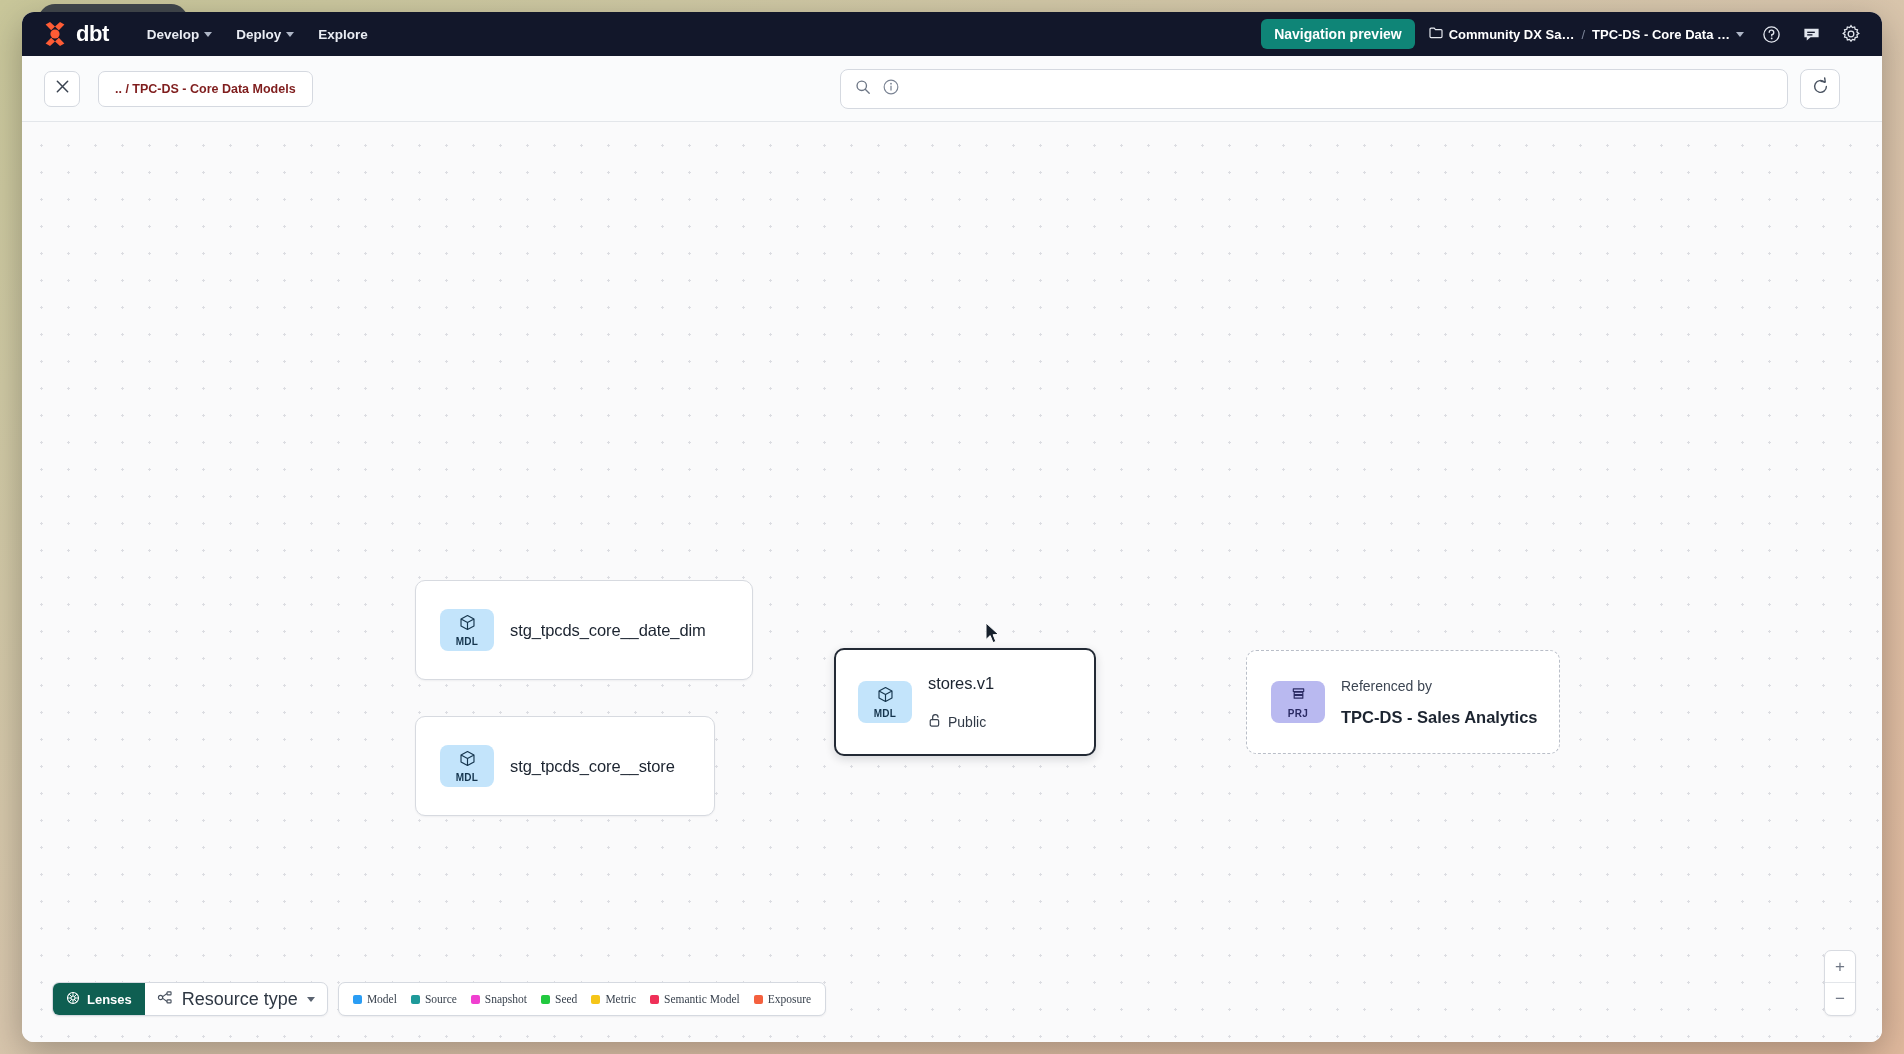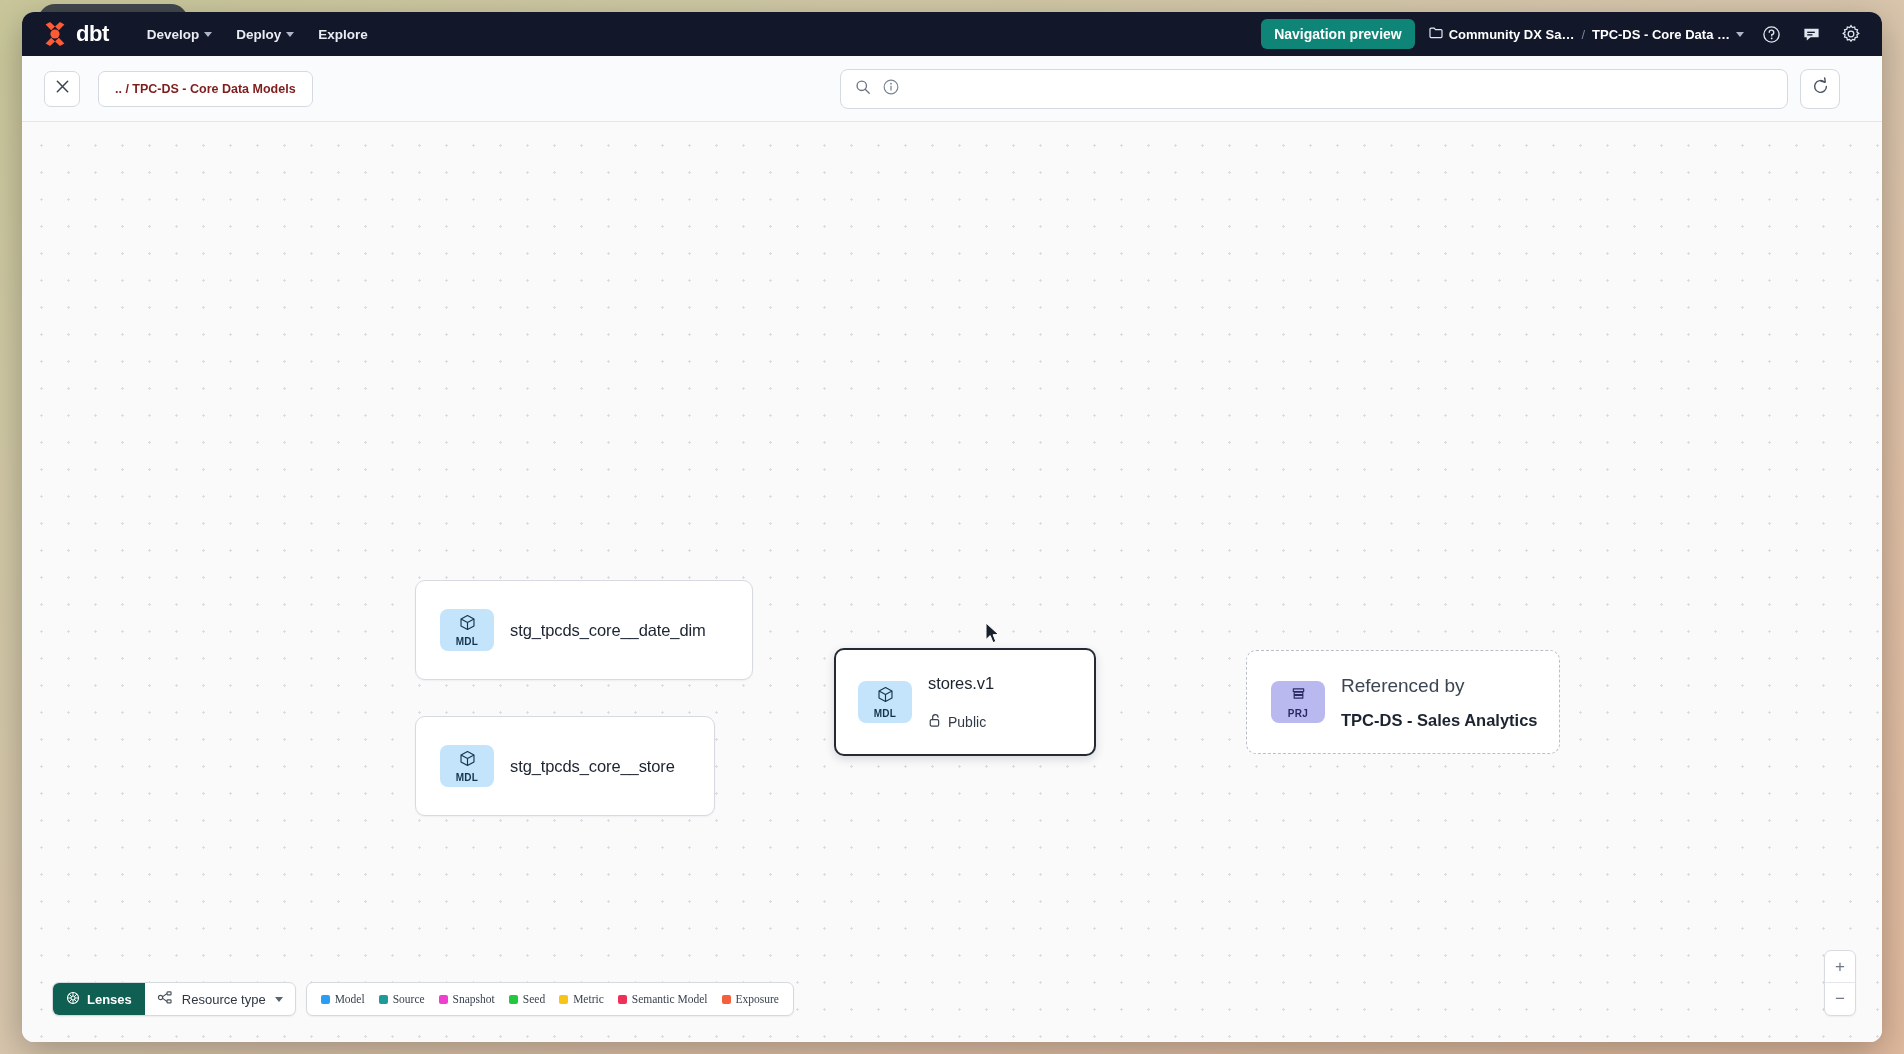--- a/index.html
+++ b/index.html
@@ -274,21 +274,21 @@
     letter-spacing: -.1px;
     white-space: nowrap;
   }
   .node-sub {
     display: flex; align-items: center; gap: 6px;
     font-size: 14px;
     color: #313a47;
     margin-top: 20px;
   }
   .node-kicker {
-    font-size: 19px;
+    font-size: 14px;
     color: #3c4552;
     margin-bottom: 14px;
     white-space: nowrap;
   }
   .node-strong {
     font-size: 16.5px;
     font-weight: bold;
     color: #1c2430;
     white-space: nowrap;
   }
@@ -318,21 +318,21 @@
     color: #ffffff;
     display: flex; align-items: center; gap: 7px;
     padding: 0 13px;
     font-size: 13px;
     font-weight: bold;
     cursor: pointer;
   }
   #resource-type-button {
     display: flex; align-items: center; gap: 9px;
     padding: 0 12px 0 12px;
-    font-size: 13px;
+    font-size: 18px;
     color: #2e3743;
     cursor: pointer;
   }
   #legend {
     height: 34px;
     border: 1px solid #d5d9e0;
     border-radius: 7px;
     background: #ffffff;
     display: flex;
     align-items: center;

